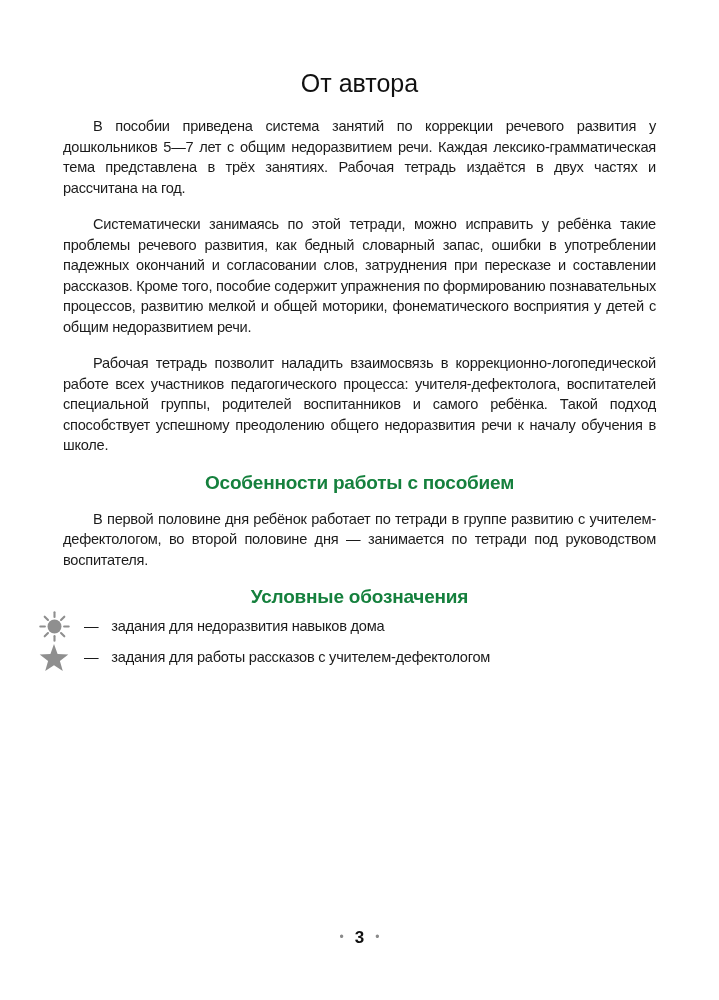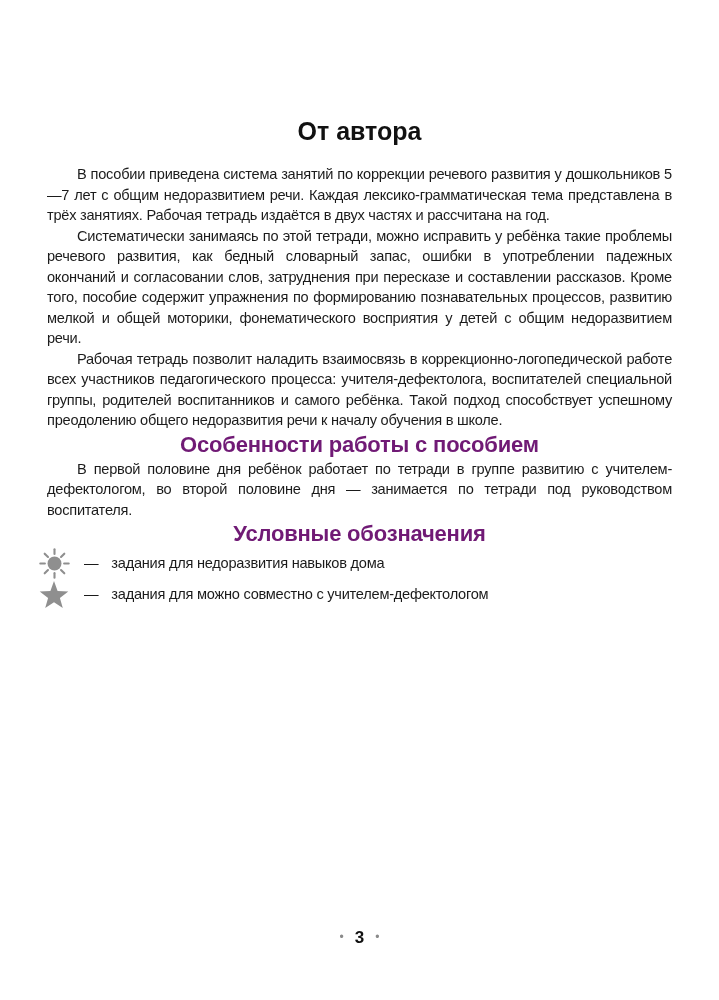--- a/index.html
+++ b/index.html
@@ -8,49 +8,49 @@
     position: relative;
     width: 719px;
     height: 1000px;
     background: #ffffff;
     font-family: "Liberation Sans", "DejaVu Sans", sans-serif;
     color: #1b1b1b;
     overflow: hidden;
   }
   .title {
     margin: 0;
-    padding-top: 116px;
+    padding-top: 68px;
     font-size: 25px;
     line-height: 31px;
-    font-weight: 700;
+    font-weight: 400;
     text-align: center;
     color: #111111;
   }
   .content {
     margin: 17px 47px 0 47px;
     font-size: 14.6px;
     line-height: 20.5px;
     letter-spacing: -0.25px;
     text-align: justify;
   }
   .content p {
-    margin: 0;
+    margin: 16px;
     text-indent: 30px;
     hyphens: auto;
     -webkit-hyphens: auto;
   }
   .content h2 {
     margin: 3px 0 4px 0;
-    font-size: 22px;
+    font-size: 19px;
     line-height: 21px;
     font-weight: 700;
     text-align: center;
     text-indent: 0;
     letter-spacing: -0.2px;
-    color: #701a75;
+    color: #15803d;
   }
   .legend { margin: 4px 0 0 -13px; }
   .legend-row {
     display: flex;
     align-items: center;
     height: 31px;
     text-align: left;
   }
   .icon-box {
     width: 40px;
@@ -119,21 +119,21 @@
         <span class="legend-label">задания для недоразвития навыков дома</span>
       </div>
 
       <div class="legend-row">
         <span class="icon-box">
           <svg width="32" height="32" viewBox="0 0 32 32" aria-hidden="true">
             <polygon fill="#8f8f8f" points="16,2 19.6,12 30.3,12.4 21.9,18.9 24.8,29.1 16,23.2 7.2,29.1 10.1,18.9 1.7,12.4 12.4,12"></polygon>
           </svg>
         </span>
         <span class="dash">—</span>
-        <span class="legend-label">задания для можно совместно с учителем-дефектологом</span>
+        <span class="legend-label">задания для работы рассказов с учителем-дефектологом</span>
       </div>
 
     </div>
   </div>
 
   <div class="footer">
     <span class="dot">•</span><span class="page-num">3</span><span class="dot">•</span>
   </div>
 
 </div>

